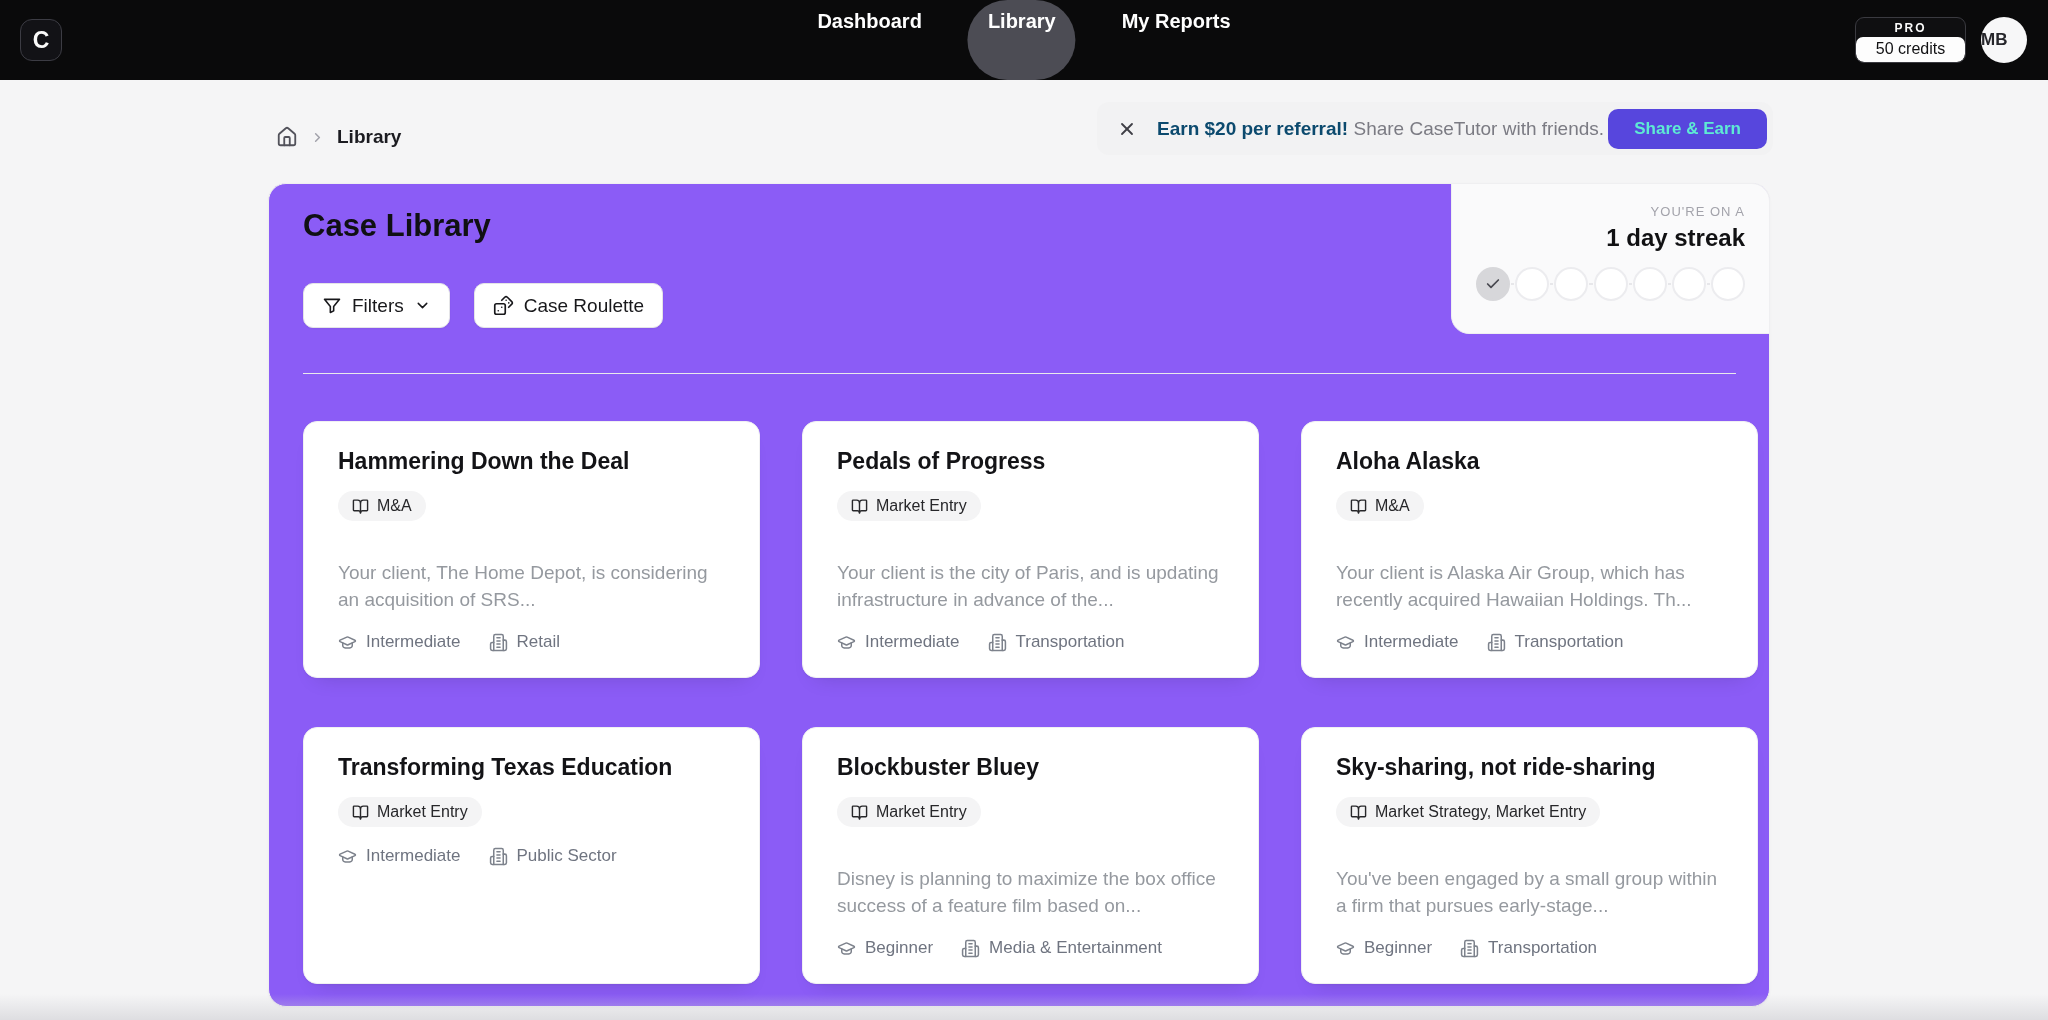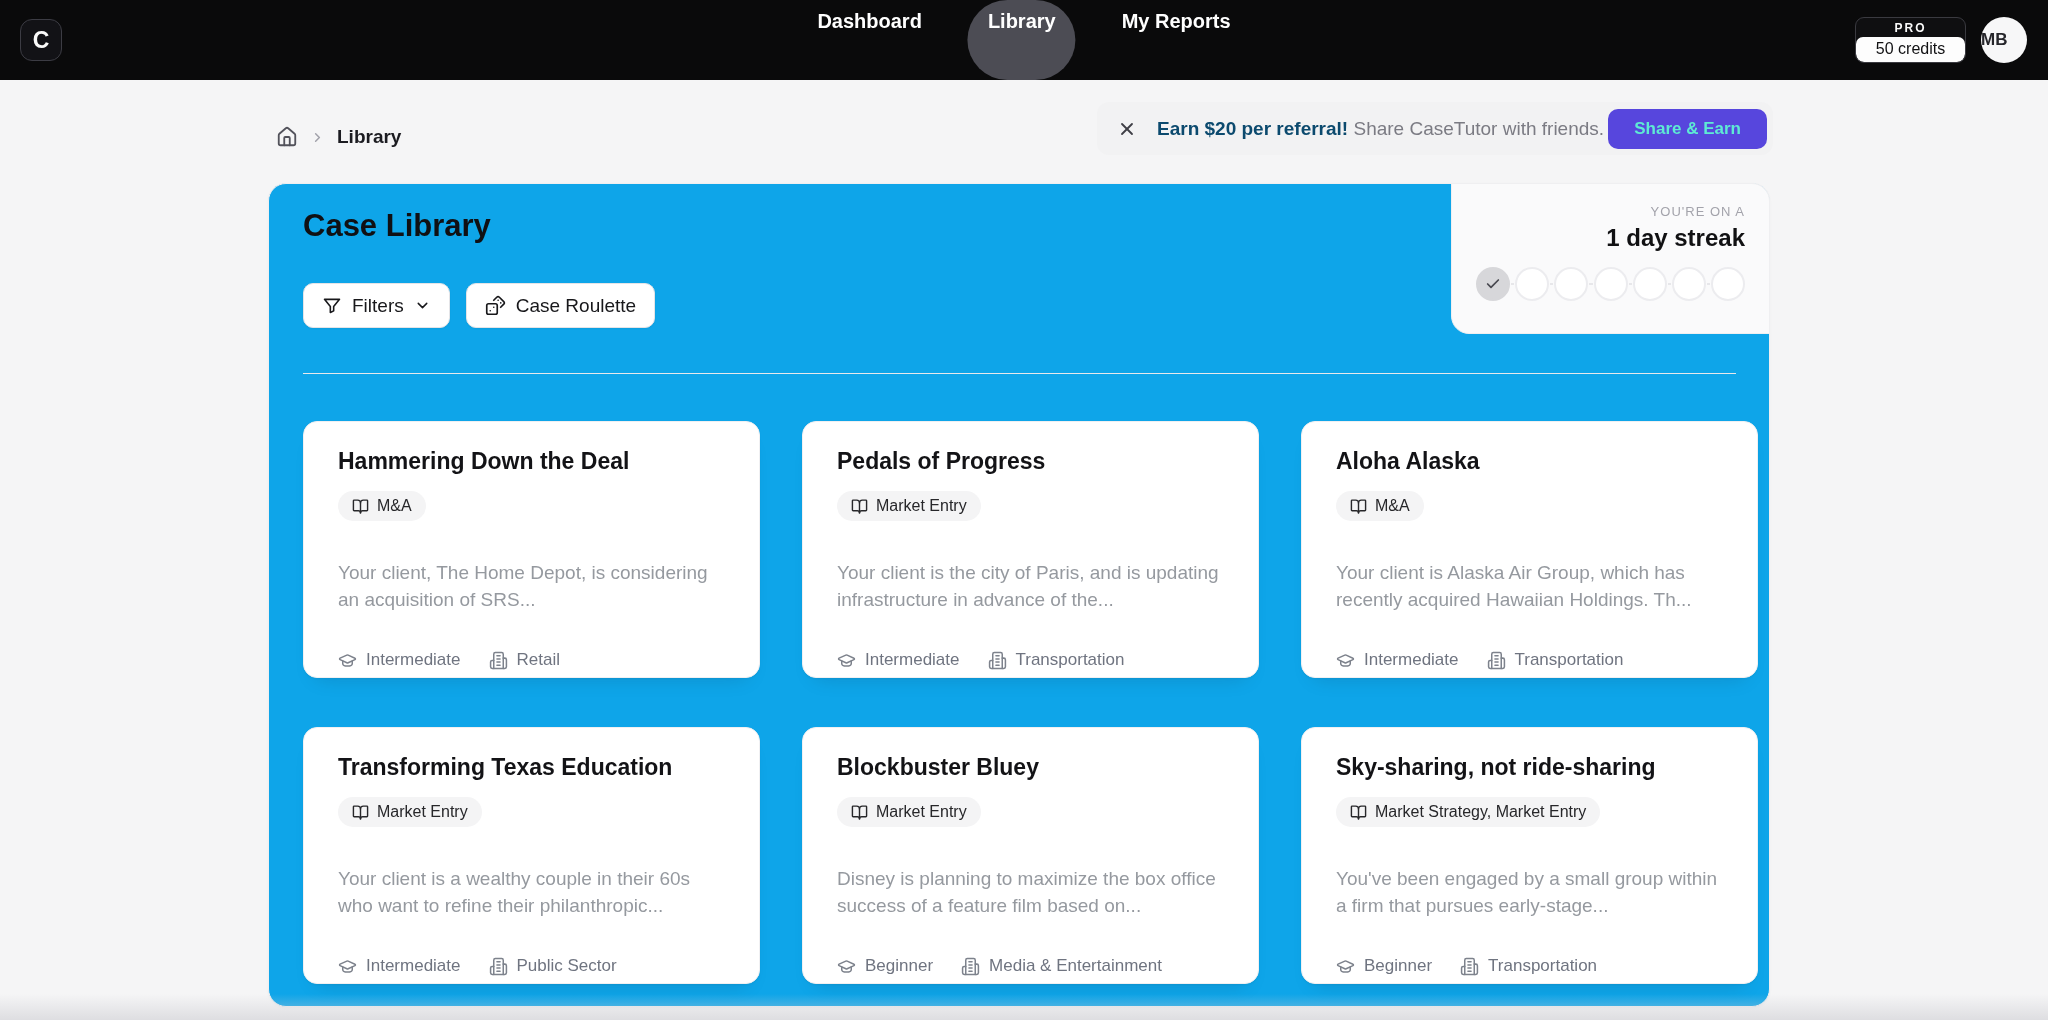--- a/index.html
+++ b/index.html
@@ -74,27 +74,27 @@
   .banner-text b { color:#0c4a6e; font-weight:700; }
   .banner-btn {
     margin-left:auto; background:#5746dd; color:#5eead4; border:none; cursor:pointer;
     font-family:inherit; font-size:17px; font-weight:700;
     padding:10px 26px; border-radius:10px; white-space:nowrap;
   }
 
   
   .panel {
     position:absolute; left:268px; top:183px; width:1502px; height:824px;
-    background:#0ea5e9; border:1px solid #efeff1; border-radius:18px;
+    background:#8b5cf6; border:1px solid #efeff1; border-radius:18px;
     box-shadow:0 1px 3px rgba(0,0,0,0.03);
   }
   .page-title {
     position:absolute; left:34px; top:24px; font-size:31px; font-weight:700; color:#101013;
   }
-  .toolbar { position:absolute; left:34px; top:99px; display:flex; gap:16px; }
+  .toolbar { position:absolute; left:34px; top:99px; display:flex; gap:24px; }
   .tool-btn {
     height:45px; display:flex; align-items:center; gap:10px; padding:0 18px;
     background:#fff; border:1px solid #e4e4e7; border-radius:10px;
     box-shadow:0 1px 2px rgba(0,0,0,0.05); cursor:pointer;
     font-family:inherit; font-size:19px; font-weight:500; color:#18181b;
   }
   .divider {
     position:absolute; left:34px; right:33px; top:189px; height:1px; background:#e9e9ec;
   }
 
@@ -134,21 +134,21 @@
   .card-title { font-size:23px; font-weight:700; color:#131316; margin-top:2px; white-space:nowrap; }
   .card-tag {
     display:inline-flex; align-items:center; gap:8px; margin-top:16px;
     height:30px; padding:0 14px; border-radius:999px; background:#f4f4f5;
     font-size:16px; font-weight:400; color:#27272a; white-space:nowrap;
   }
   .card-tag svg { color:#27272a; }
   .card-desc {
     margin-top:38px; font-size:19px; line-height:27px; color:#95999f; max-width:392px;
   }
-  .card-meta { margin-top:37px; display:flex; align-items:center; gap:28px; }
+  .card-meta { margin-top:19px; display:flex; align-items:center; gap:28px; }
   .meta-item { display:flex; align-items:center; gap:9px; font-size:17px; color:#6f7480; }
   .meta-item svg { color:#7d828c; }
 
   .bottom-fade {
     position:absolute; left:0; bottom:0; width:2048px; height:26px;
     background:linear-gradient(to bottom, rgba(213,213,217,0), rgba(206,206,211,0.6));
     pointer-events:none;
   }
 </style>
 </head>
@@ -381,21 +381,20 @@
     <div class="card-title">Transforming Texas Education</div>
     <div class="card-tag">
       <span>
         <svg width="17" height="17" viewBox="0 0 24 24" fill="none" stroke="currentColor" stroke-width="2" stroke-linecap="round" stroke-linejoin="round">
           <path d="M12 7v14"></path>
           <path d="M3 18a1 1 0 0 1-1-1V4a1 1 0 0 1 1-1h5a4 4 0 0 1 4 4 4 4 0 0 1 4-4h5a1 1 0 0 1 1 1v13a1 1 0 0 1-1 1h-6a3 3 0 0 0-3 3 3 3 0 0 0-3-3z"></path>
         </svg>
       </span>
       <span>Market Entry</span>
     </div>
-    <p class="card-desc">Your client is a wealthy couple in their 60s who want to refine their philanthropic...</p>
     <div class="card-meta">
       <span class="meta-item">
         <span>
           <svg width="19" height="19" viewBox="0 0 24 24" fill="none" stroke="currentColor" stroke-width="1.9" stroke-linecap="round" stroke-linejoin="round">
             <path d="M21.42 10.922a1 1 0 0 0-.019-1.838L12.83 5.18a2 2 0 0 0-1.66 0L2.6 9.08a1 1 0 0 0 0 1.832l8.57 3.908a2 2 0 0 0 1.66 0z"></path>
             <path d="M6 12.5V16a6 3 0 0 0 12 0v-3.5"></path>
           </svg>
         </span>
         <span>Intermediate</span>
       </span>

